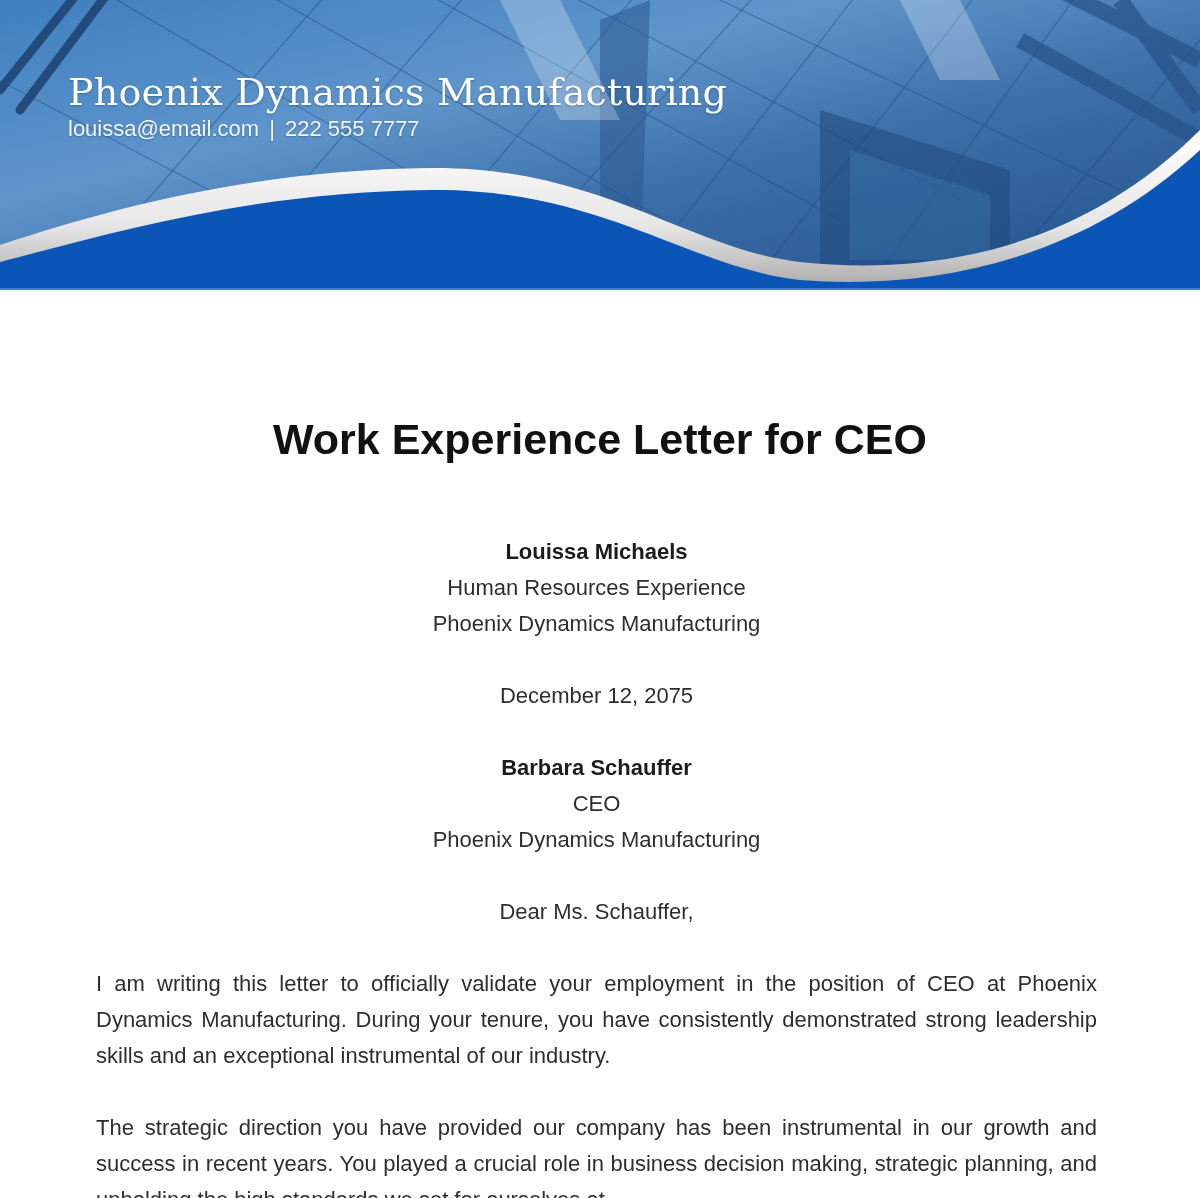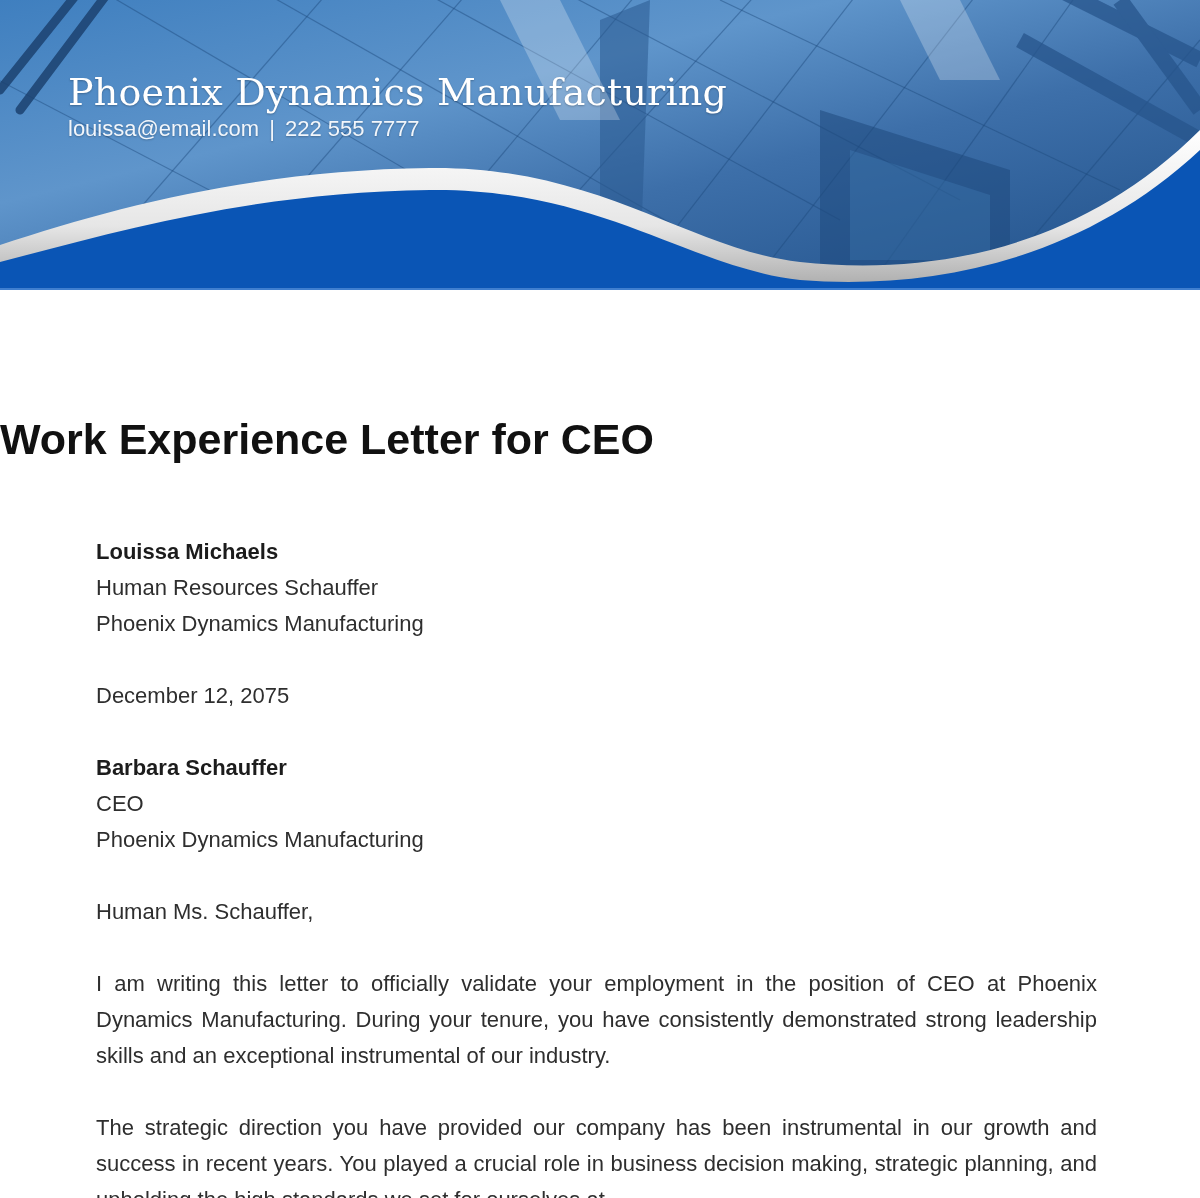--- a/index.html
+++ b/index.html
@@ -39,37 +39,38 @@
       color: #f2f6fb;
       white-space: nowrap;
       text-shadow: 0 1px 2px rgba(0,0,0,0.25);
     }
     .contact-sep { padding: 0 4px; }
 
     .title {
       position: absolute;
       left: 0; top: 415px;
       width: 1200px;
+      text-align: center;
       font-family: "Liberation Sans", sans-serif;
       font-weight: bold;
       font-size: 43px;
       color: #111111;
       margin: 0;
     }
     .letter {
       position: absolute;
       left: 96px; top: 534px;
       width: 1001px;
       font-family: "Liberation Sans", sans-serif;
       font-size: 22px;
       line-height: 36px;
       color: #2e2e2e;
     }
     .block { margin: 0 0 36px 0; }
-    .line { display: block; white-space: nowrap; }
+    .line { display: block; white-space: nowrap; text-align: center; }
     .bold { font-weight: bold; color: #1c1c1c; }
     .para {
       margin: 0 0 36px 0;
       text-align: justify;
       text-justify: inter-word;
     }
   </style>
 </head>
 <body>
 
@@ -141,33 +142,33 @@
     <span class="contact-sep">|</span>
     <span>222 555 7777</span>
   </div>
 </div>
 
 <h1 class="title">Work Experience Letter for CEO</h1>
 
 <div class="letter">
   <div class="block">
     <span class="line bold">Louissa Michaels</span>
-    <span class="line">Human Resources Schauffer</span>
+    <span class="line">Human Resources Experience</span>
     <span class="line">Phoenix Dynamics Manufacturing</span>
   </div>
 
   <div class="block">
     <span class="line">December 12, 2075</span>
   </div>
 
   <div class="block">
     <span class="line bold">Barbara Schauffer</span>
     <span class="line">CEO</span>
     <span class="line">Phoenix Dynamics Manufacturing</span>
   </div>
 
   <div class="block">
-    <span class="line">Human Ms. Schauffer,</span>
+    <span class="line">Dear Ms. Schauffer,</span>
   </div>
 
   <p class="para">I am writing this letter to officially validate your employment in the position of CEO at Phoenix Dynamics Manufacturing. During your tenure, you have consistently demonstrated strong leadership skills and an exceptional instrumental of our industry.</p>
   <p class="para">The strategic direction you have provided our company has been instrumental in our growth and success in recent years. You played a crucial role in business decision making, strategic planning, and upholding the high standards we set for ourselves at</p>
 </div>
 
 </body></html>

